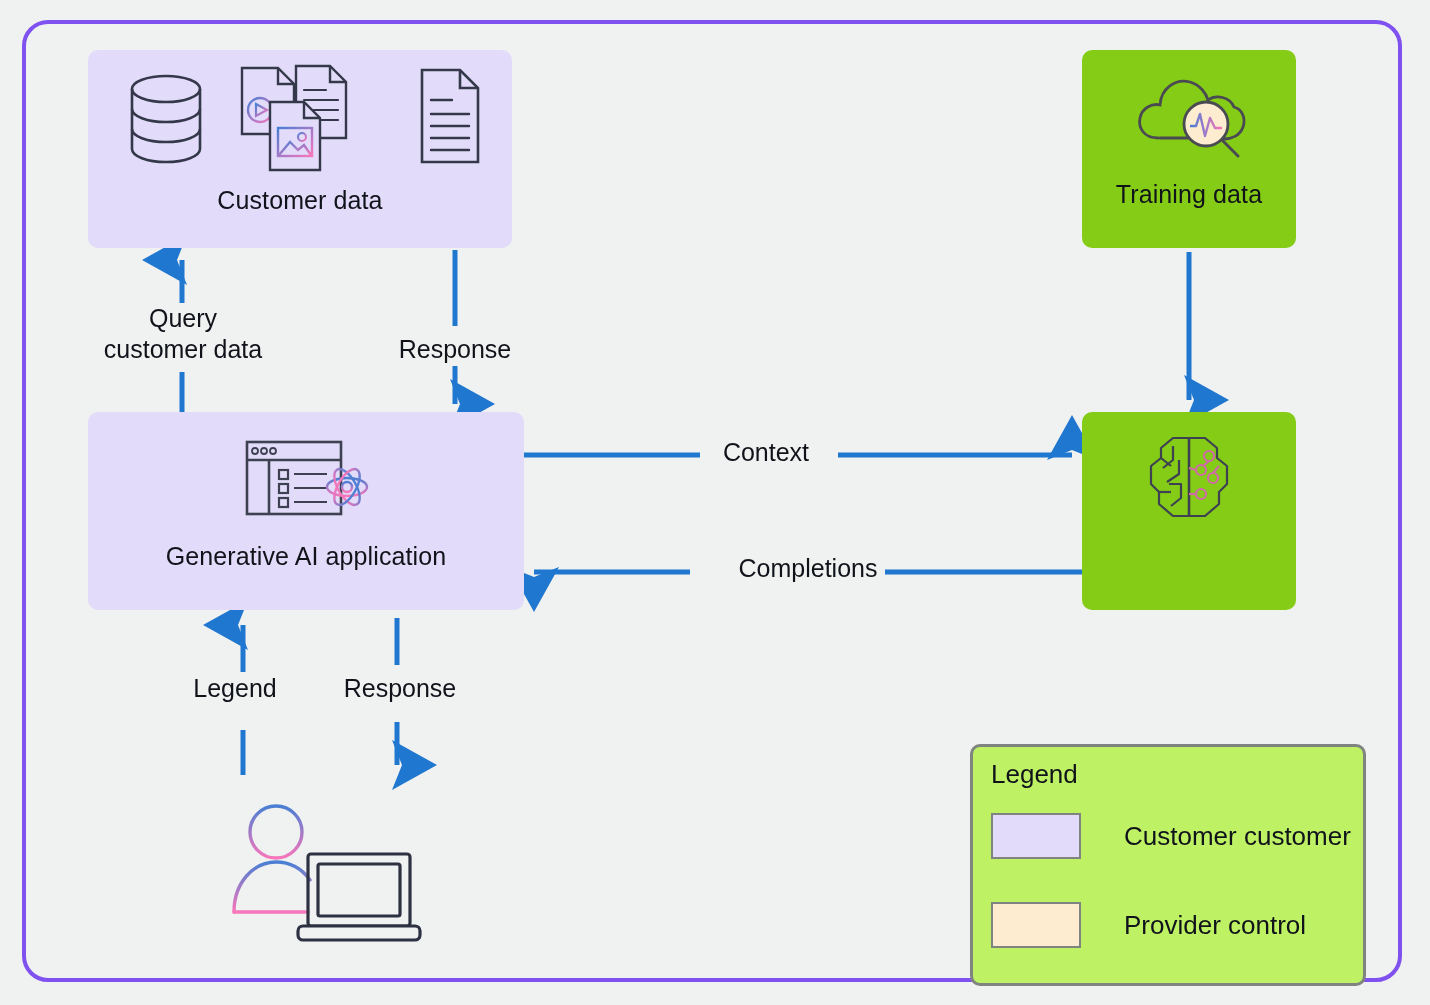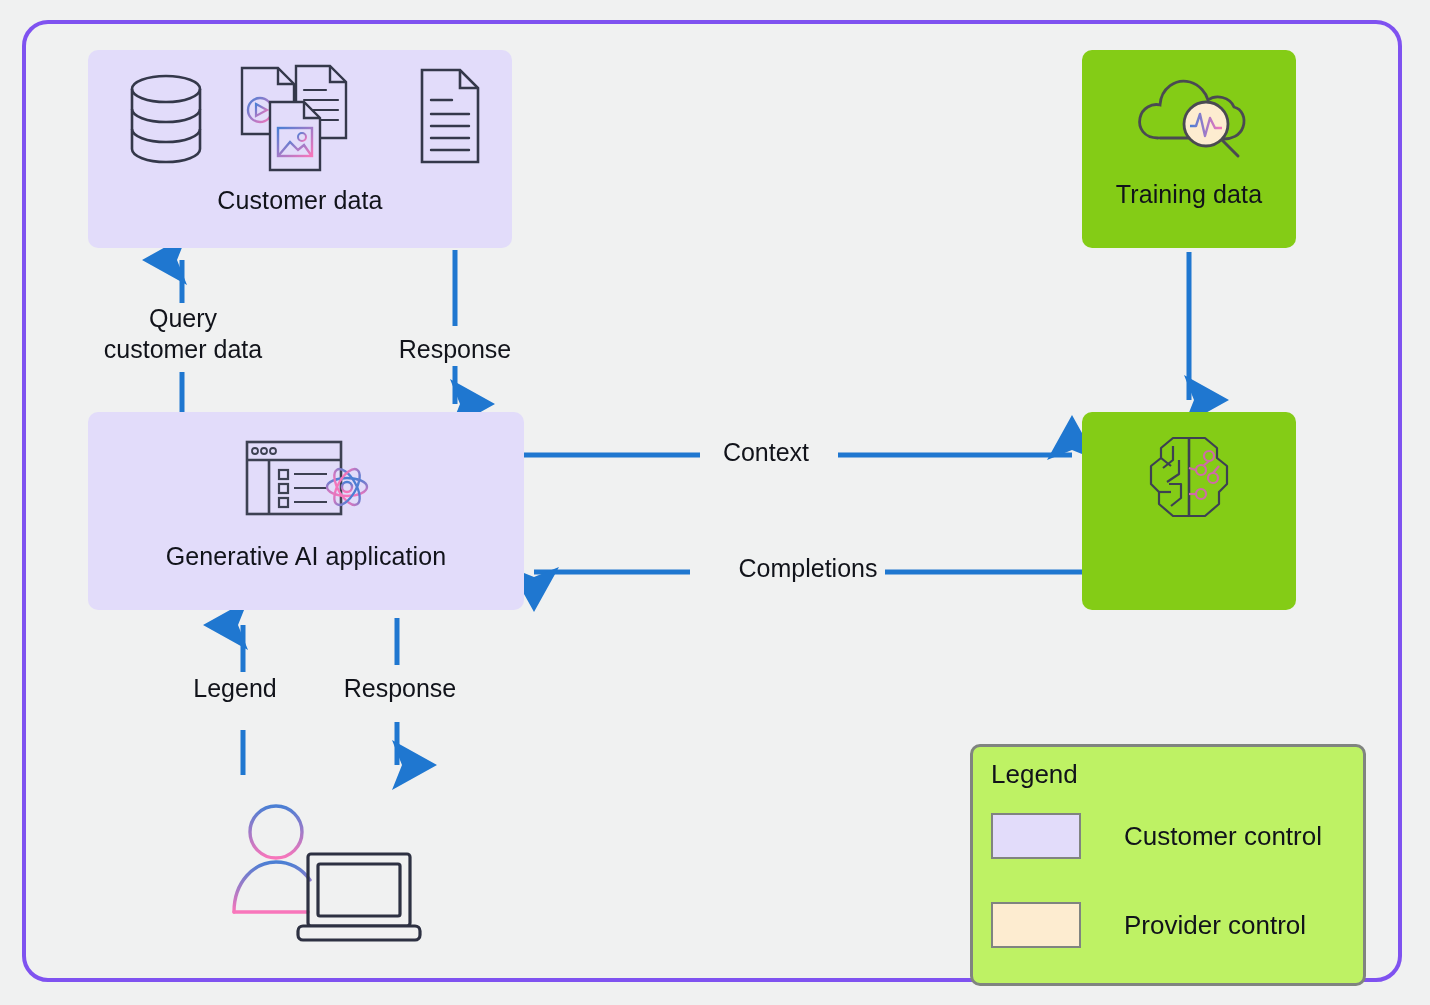--- a/index.html
+++ b/index.html
@@ -399,21 +399,21 @@
   <div class="arrow-label" id="label-response-top">Response</div>
   <div class="arrow-label" id="label-context">Context</div>
   <div class="arrow-label" id="label-completions">Completions</div>
   <div class="arrow-label" id="label-prompt">Legend</div>
   <div class="arrow-label" id="label-response-bot">Response</div>
 
   <div id="legend-box">
     <div id="legend-title">Legend</div>
     <div class="legend-row r1">
       <div class="legend-swatch" style="background:#e2dcfa;"></div>
-      <div class="legend-text">Customer control</div>
+      <div class="legend-text">Customer customer</div>
     </div>
     <div class="legend-row r2">
       <div class="legend-swatch" style="background:#fdecd0;"></div>
       <div class="legend-text">Provider control</div>
     </div>
   </div>
 
 </div>
 
 </body></html>

